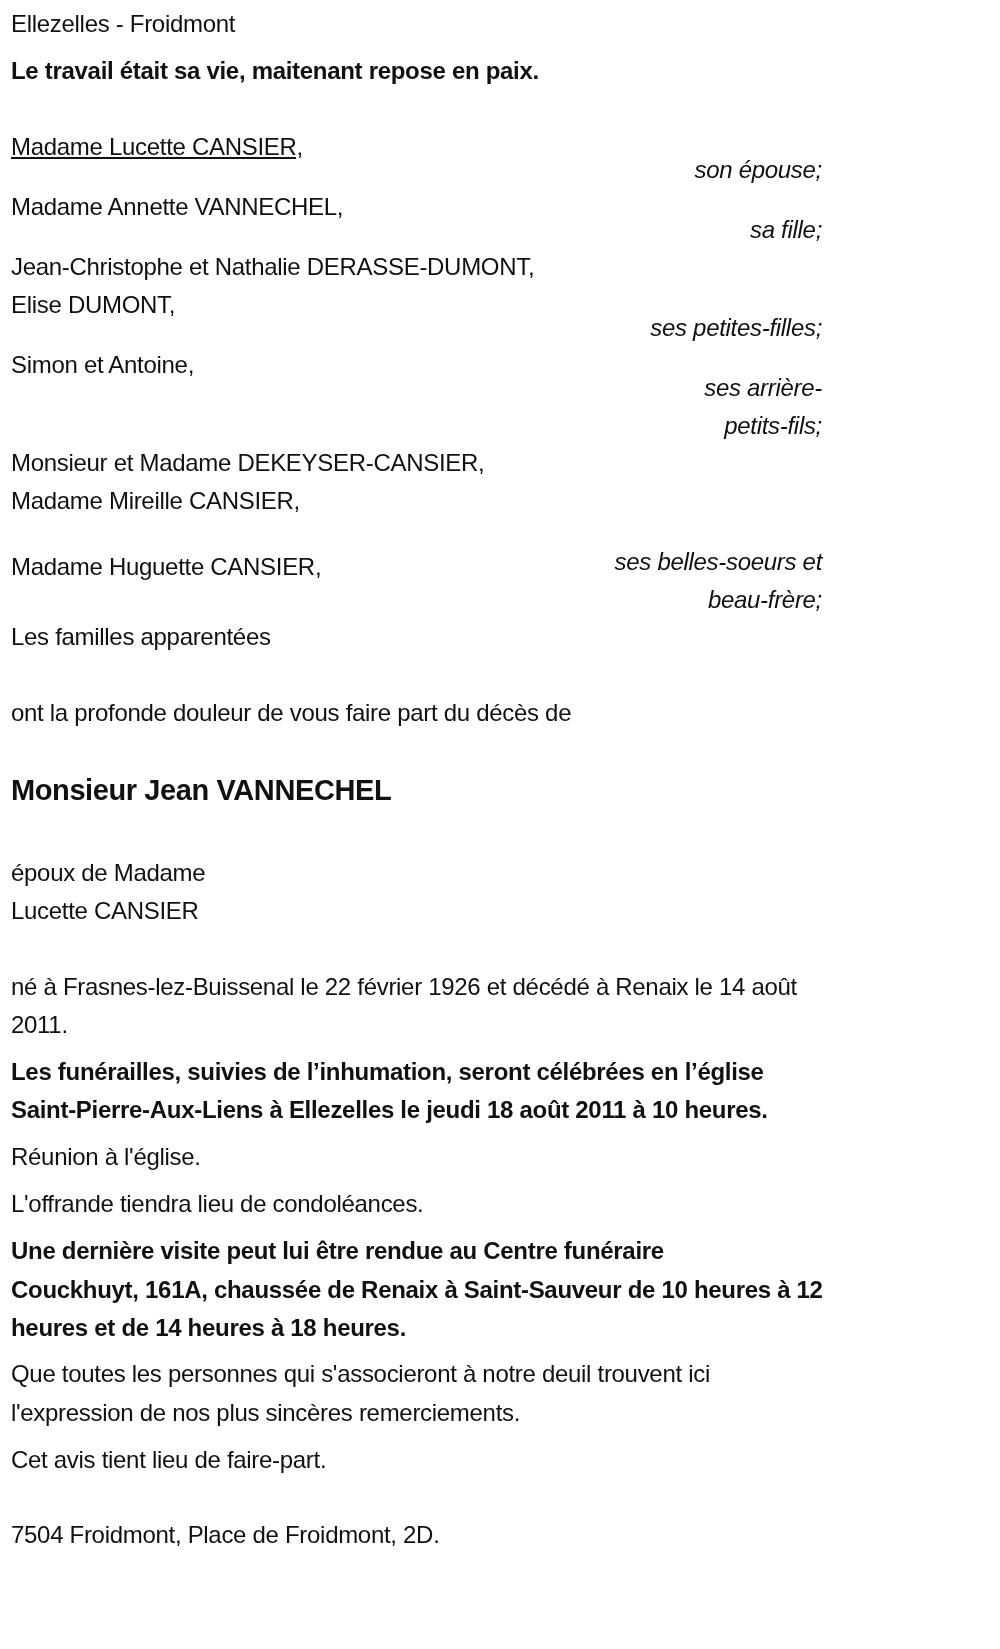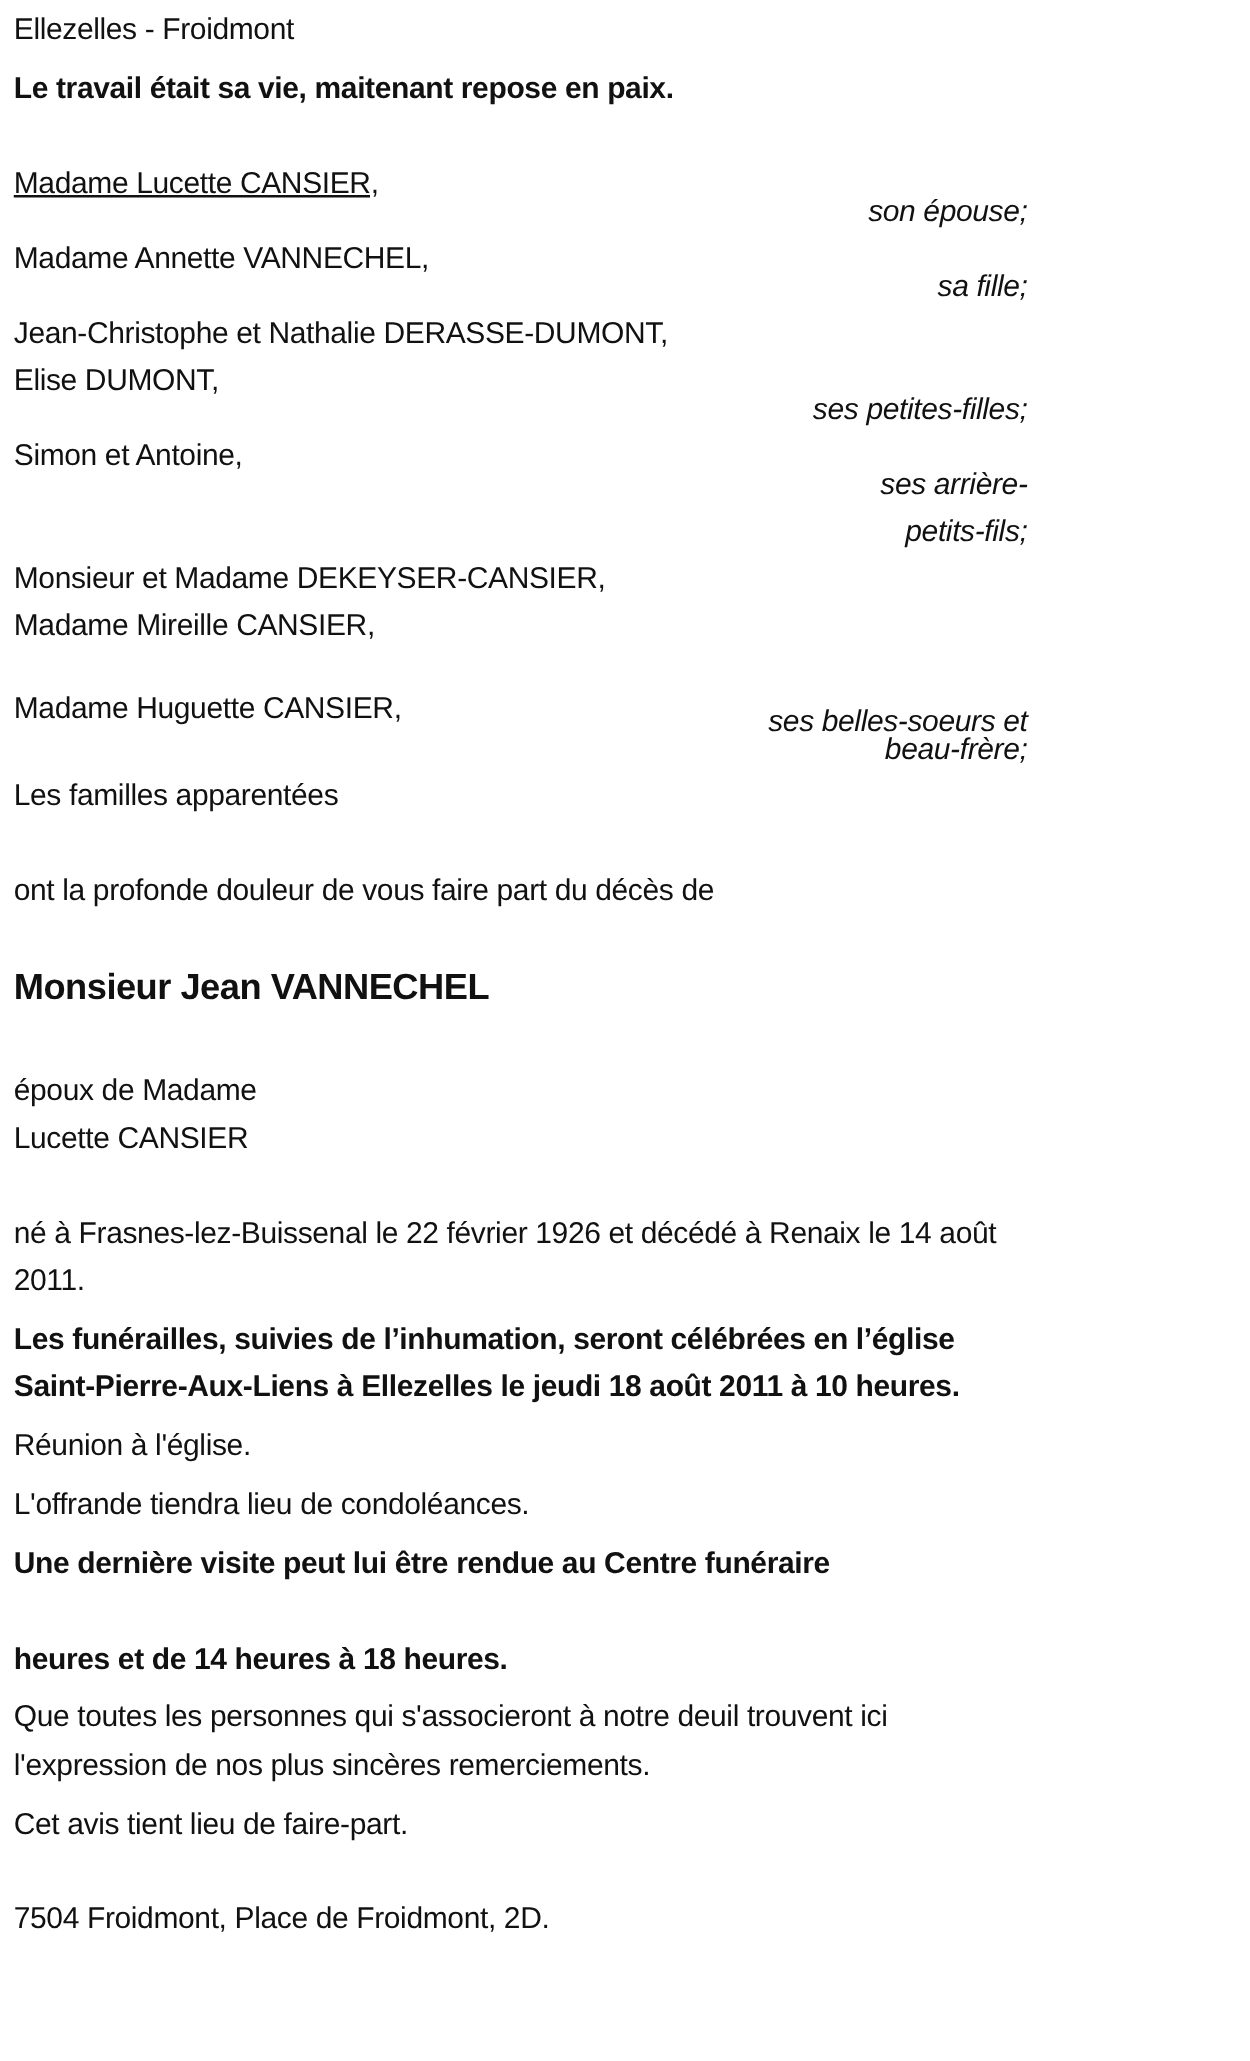--- a/index.html
+++ b/index.html
@@ -32,21 +32,21 @@
   <div class="t" style="top:290px;">Elise DUMONT,</div>
   <div class="r" style="top:313px;">ses petites-filles;</div>
 
   <div class="t" style="top:350px;">Simon et Antoine,</div>
   <div class="r" style="top:373px;">ses arrière-</div>
   <div class="r" style="top:411px;">petits-fils;</div>
 
   <div class="t" style="top:448px;">Monsieur et Madame DEKEYSER-CANSIER,</div>
   <div class="t" style="top:486px;">Madame Mireille CANSIER,</div>
   <div class="t" style="top:524px;margin-top:28px;">Madame Huguette CANSIER,</div>
-  <div class="r" style="top:547px;margin-top:16px;">ses belles-soeurs et</div>
+  <div class="r" style="top:547px;">ses belles-soeurs et</div>
   <div class="r" style="top:585px;">beau-frère;</div>
 
   <div class="t" style="top:622px;">Les familles apparentées</div>
 
   <div class="t" style="top:698px;">ont la profonde douleur de vous faire part du décès de</div>
 
   <div class="t title" style="top:769px;">Monsieur Jean VANNECHEL</div>
 
   <div class="t" style="top:858px;">époux de Madame</div>
   <div class="t" style="top:896px;">Lucette CANSIER</div>
@@ -54,20 +54,21 @@
   <div class="t" style="top:972px;">né à Frasnes-lez-Buissenal le 22 février 1926 et décédé à Renaix le 14 août</div>
   <div class="t" style="top:1010px;">2011.</div>
 
   <div class="t b" style="top:1057px;">Les funérailles, suivies de l’inhumation, seront célébrées en l’église</div>
   <div class="t b" style="top:1095px;">Saint-Pierre-Aux-Liens à Ellezelles le jeudi 18 août 2011 à 10 heures.</div>
 
   <div class="t" style="top:1142px;">Réunion à l'église.</div>
   <div class="t" style="top:1189px;">L'offrande tiendra lieu de condoléances.</div>
 
   <div class="t b" style="top:1236px;">Une dernière visite peut lui être rendue au Centre funéraire</div>
+  <div class="t b" style="top:1275px;">Couckhuyt, 161A, chaussée de Renaix à Saint-Sauveur de 10 heures à 12</div>
   <div class="t b" style="top:1313px;">heures et de 14 heures à 18 heures.</div>
 
   <div class="t" style="top:1359px;">Que toutes les personnes qui s'associeront à notre deuil trouvent ici</div>
   <div class="t" style="top:1398px;">l'expression de nos plus sincères remerciements.</div>
 
   <div class="t" style="top:1445px;">Cet avis tient lieu de faire-part.</div>
 
   <div class="t" style="top:1520px;">7504 Froidmont, Place de Froidmont, 2D.</div>
 </div>
 

